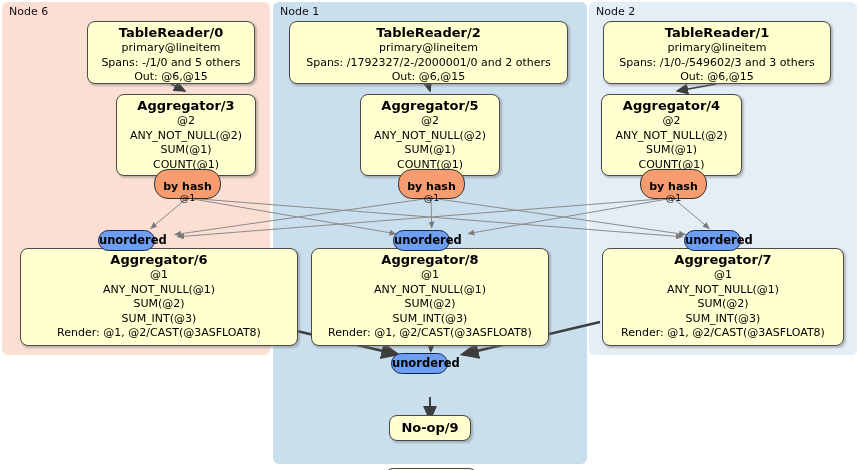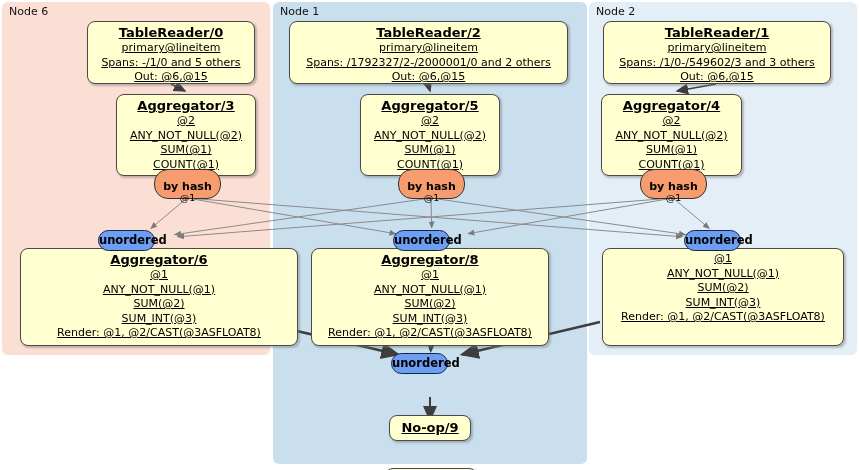--- a/index.html
+++ b/index.html
@@ -14,21 +14,21 @@
 
   svg.edges{position:absolute;left:0;top:0;z-index:1;}
   .edge-thin{stroke:var(--edge-thin);stroke-width:1;}
   .edge-feed{stroke:var(--edge-thick);stroke-width:1.6;}
   .edge-final{stroke:var(--edge-thick);stroke-width:2.4;}
   .edge-resp{stroke:var(--edge-thick);stroke-width:2;}
 
   .pbox{position:absolute;z-index:2;box-sizing:border-box;background:var(--box-fill);
         border:1px solid var(--box-border);border-radius:8px;text-align:center;
         padding:3px 4px 2px;box-shadow:1.5px 1.5px 2px rgba(120,120,120,0.45);
-        font-size:11px;line-height:14.5px;color:#000;white-space:nowrap;text-decoration:underline;}
+        font-size:11px;line-height:14.5px;color:#000;white-space:nowrap;}
   .pbox .title{font-weight:bold;font-size:13px;line-height:16px;}
   .mini{display:flex;align-items:center;justify-content:center;font-weight:bold;font-size:13px;margin-top:44px;}
 
   .router{position:absolute;z-index:3;box-sizing:border-box;width:67px;height:30px;
           background:var(--router-fill);border:1.5px solid #333;border-radius:14px;
           text-align:center;color:#000;}
   .router .rlabel{font-weight:bold;font-size:11px;line-height:13px;margin-top:10px;}
   .router .rsub{font-size:9.5px;line-height:10px;}
 
   .sync{position:absolute;z-index:3;box-sizing:border-box;width:57px;height:21px;
@@ -147,20 +147,21 @@
     <div>ANY_NOT_NULL(@2)</div>
     <div>SUM(@1)</div>
     <div>COUNT(@1)</div>
   </div>
   <div class="router" style="left:640px;top:169px">
     <div class="rlabel">by hash</div>
     <div class="rsub">@1</div>
   </div>
   <div class="sync" style="left:684px;top:230px">unordered</div>
   <div class="pbox" style="left:602px;top:248px;width:242px;height:98px">
+    <div class="title">Aggregator/7</div>
     <div>@1</div>
     <div>ANY_NOT_NULL(@1)</div>
     <div>SUM(@2)</div>
     <div>SUM_INT(@3)</div>
     <div>Render: @1, @2/CAST(@3ASFLOAT8)</div>
   </div>
 
   <div class="sync" style="left:391px;top:353px">unordered</div>
   <div class="pbox mini" style="left:389px;top:371px;width:82px;height:26px">No-op/9</div>
   <div class="pbox mini" style="left:385px;top:424px;width:92px;height:26px">Response</div>

